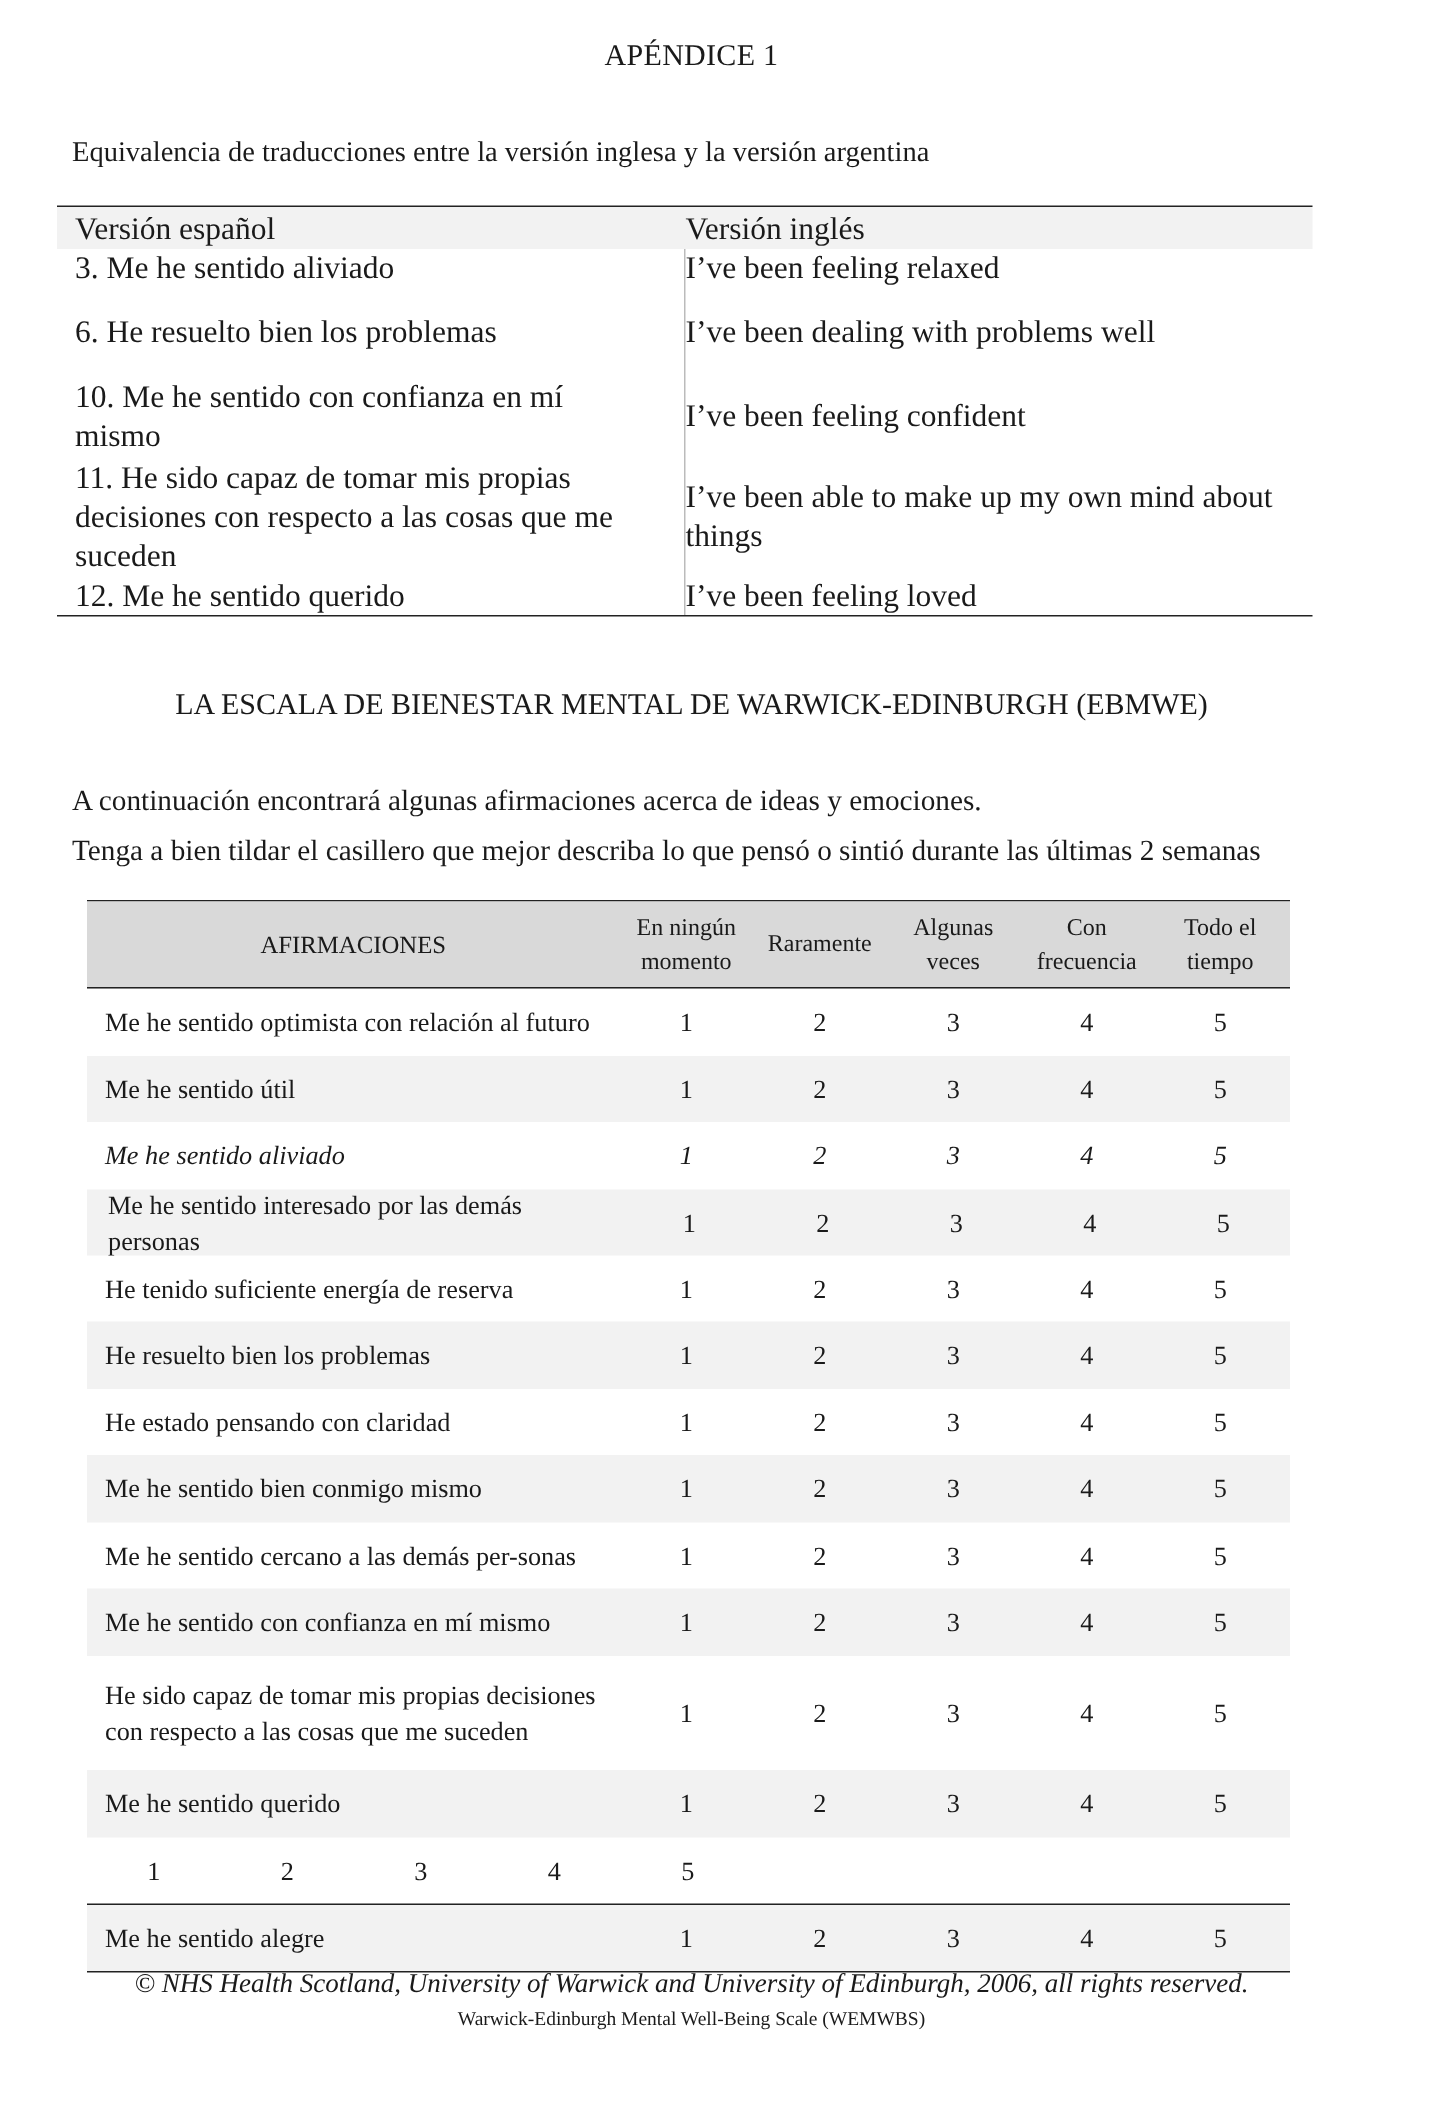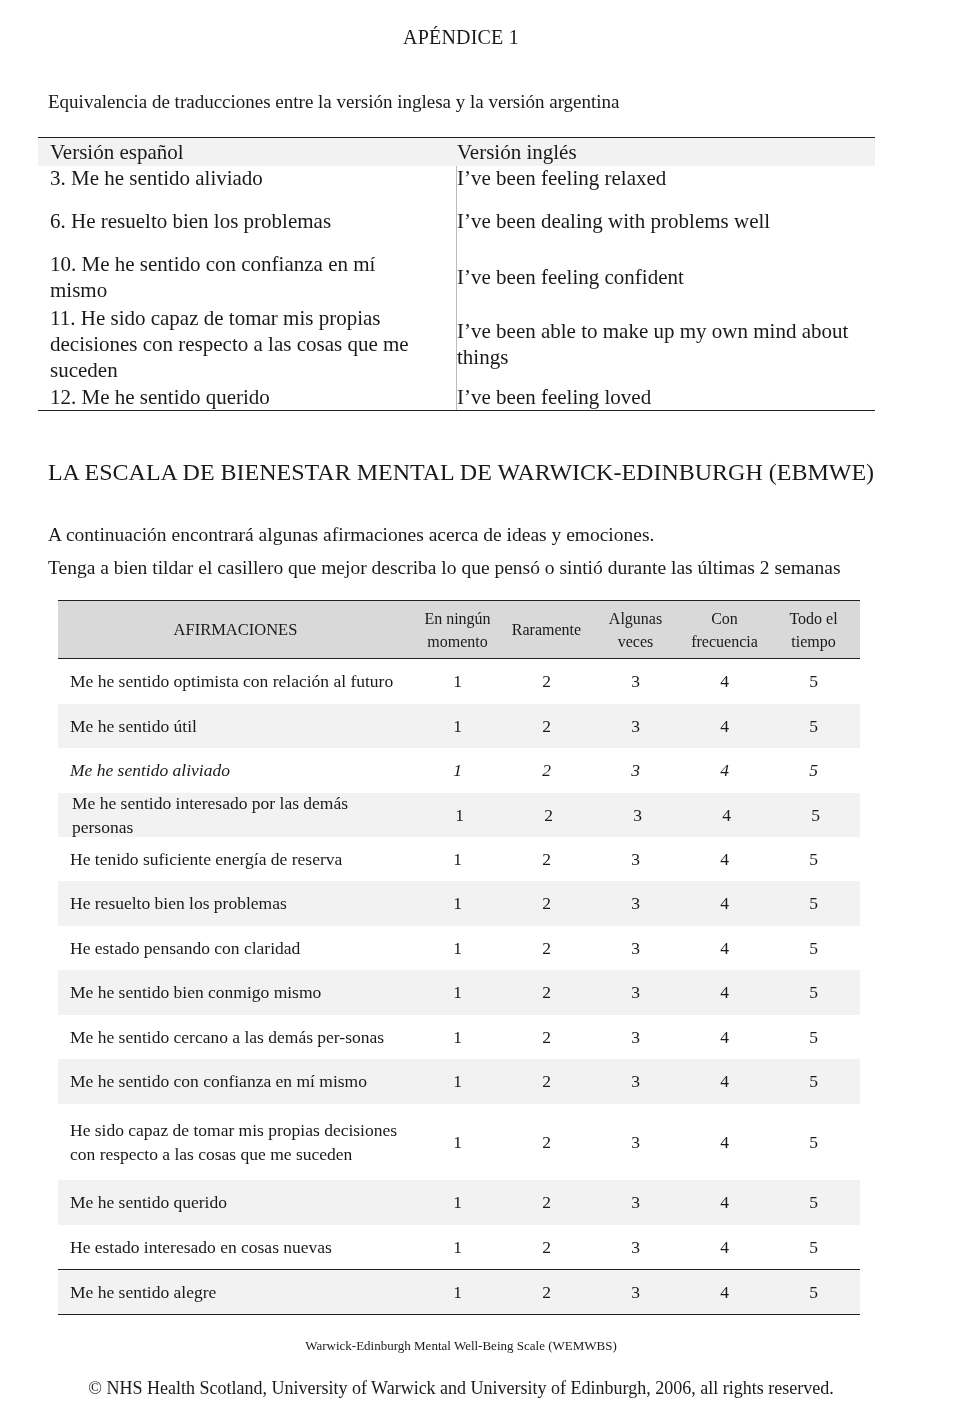--- a/index.html
+++ b/index.html
@@ -21,21 +21,21 @@
     }
     .trans-row { display: flex; position: relative; }
     .trans-row .c1 { width: 408px; padding-left: 12px; box-sizing: border-box; font-size: 21px; line-height: 26px; }
     .trans-row .c2 { flex: 1; padding-left: 11px; box-sizing: border-box; font-size: 21px; line-height: 26px; display: flex; align-items: center; }
     .trans-row.head { background: #f2f2f2; height: 28px; align-items: center; }
     .trans-row.head .c2 { align-self: stretch; }
     .divider-v {
       position: absolute; left: 418px; top: 0; bottom: 0; width: 1px; background: #bbb;
     }
 
-    .scale-title { top: 459px; left: 0; width: 922px; text-align: center; font-size: 24px; padding-left: 0; }
+    .scale-title { top: 459px; left: 0; width: 922px; text-align: center; font-size: 20px; padding-left: 0; }
     .intro1 { top: 524px; left: 48px; font-size: 19.5px; }
     .intro2 { top: 557px; left: 48px; font-size: 19.5px; }
 
     
     .scale {
       top: 600px; left: 58px; width: 802px;
       border-top: 1.5px solid #222; border-bottom: 1.5px solid #222;
     }
     .scale-head {
       display: flex; background: #d9d9d9; height: 57px; align-items: center;
@@ -43,21 +43,21 @@
     }
     .scale-head .h0 { width: 355px; font-size: 16.5px; }
     .scale-head .hc { width: 89px; }
     .scale-row { display: flex; align-items: center; font-size: 17.5px; }
     .scale-row.shade { background: #f2f2f2; }
     .scale-row .txt { width: 355px; padding-left: 12px; box-sizing: border-box; line-height: 24.5px; }
     .scale-row .n { width: 89px; text-align: center; }
     .scale-row.topline { border-top: 1.5px solid #222; }
 
     .foot1 { top: 1326px; left: 0; width: 922px; text-align: center; font-size: 13px; margin-top: 12px; }
-    .foot2 { top: 1378px; left: 0; width: 922px; text-align: center; font-size: 18px; }
+    .foot2 { top: 1312px; left: 0; width: 922px; text-align: center; font-size: 18px; font-style: italic; }
   </style>
 </head>
 <body>
 
 <div class="abs title">APÉNDICE 1</div>
 <div class="abs subtitle">Equivalencia de traducciones entre la versión inglesa y la versión argentina</div>
 
 <div class="abs trans">
   <div class="divider-v"></div>
   <div class="trans-row head">
@@ -190,21 +190,20 @@
       </div>
       <div class="scale-row shade" style="height: 45px;">
         <div class="txt">Me he sentido querido</div>
         <div class="n">1</div>
         <div class="n">2</div>
         <div class="n">3</div>
         <div class="n">4</div>
         <div class="n">5</div>
       </div>
       <div class="scale-row" style="height: 44px;">
-        <div class="txt">He estado interesado en cosas nuevas</div>
         <div class="n">1</div>
         <div class="n">2</div>
         <div class="n">3</div>
         <div class="n">4</div>
         <div class="n">5</div>
       </div>
       <div class="scale-row shade topline" style="height: 44px;">
         <div class="txt">Me he sentido alegre</div>
         <div class="n">1</div>
         <div class="n">2</div>

